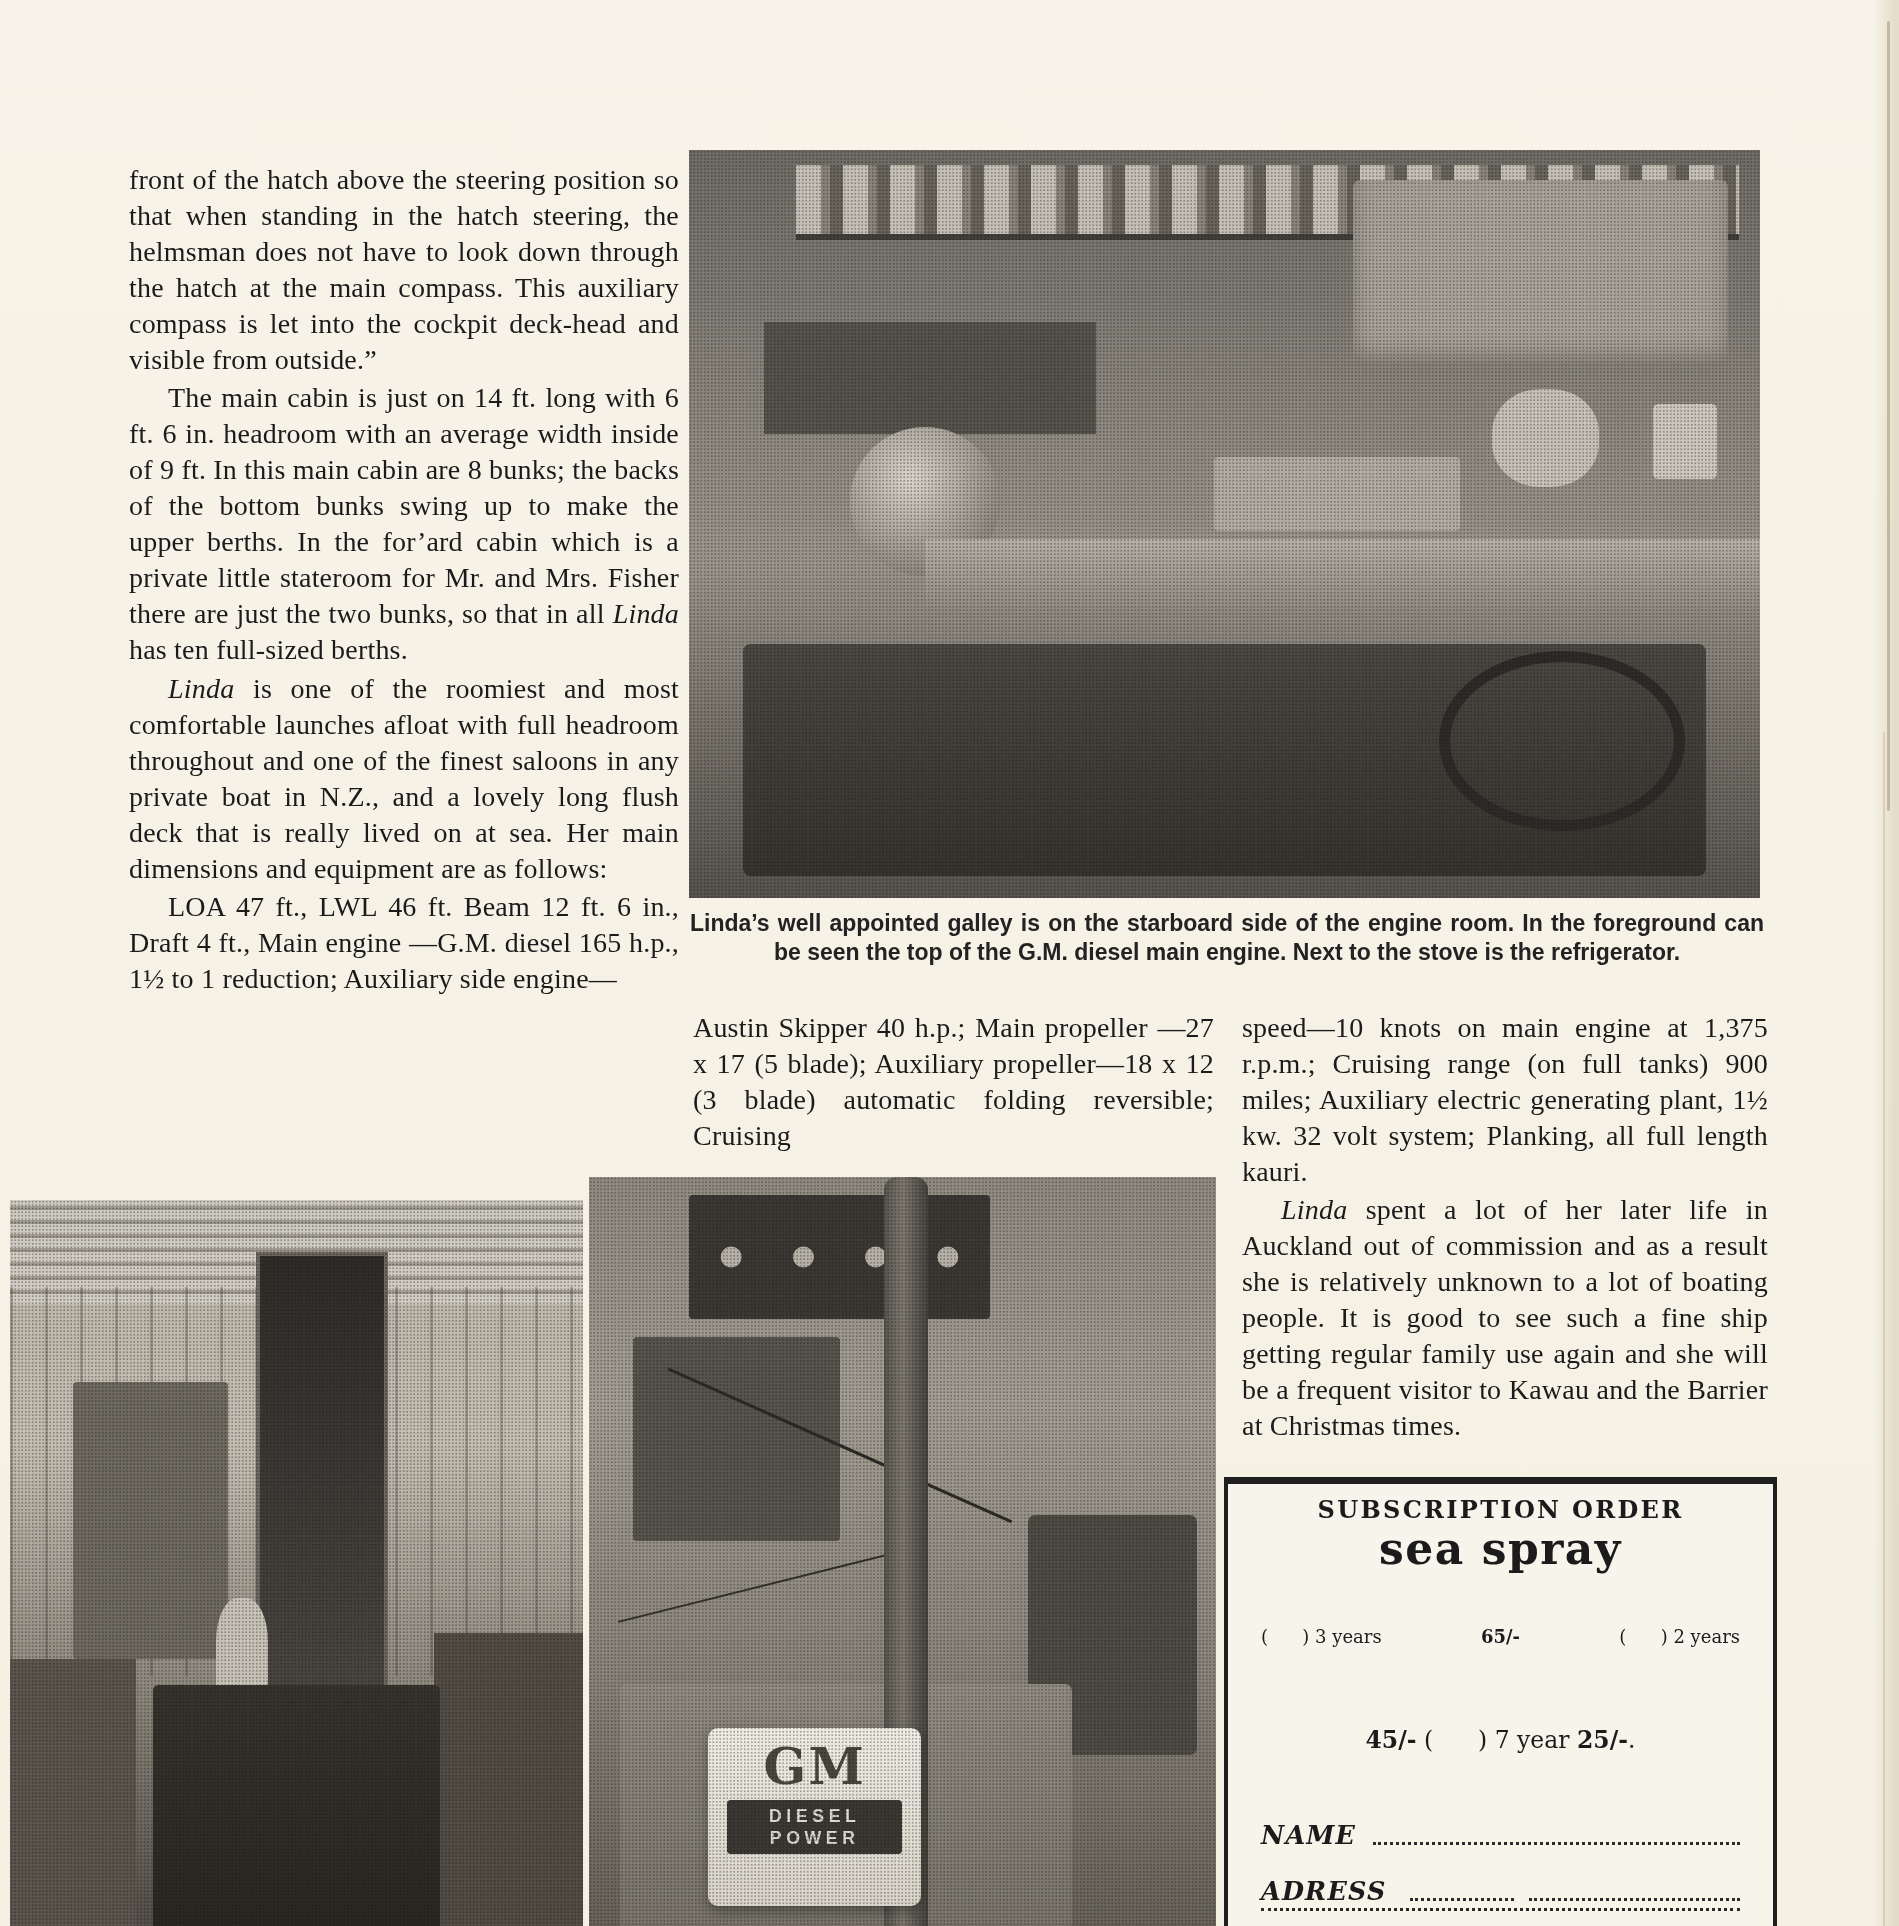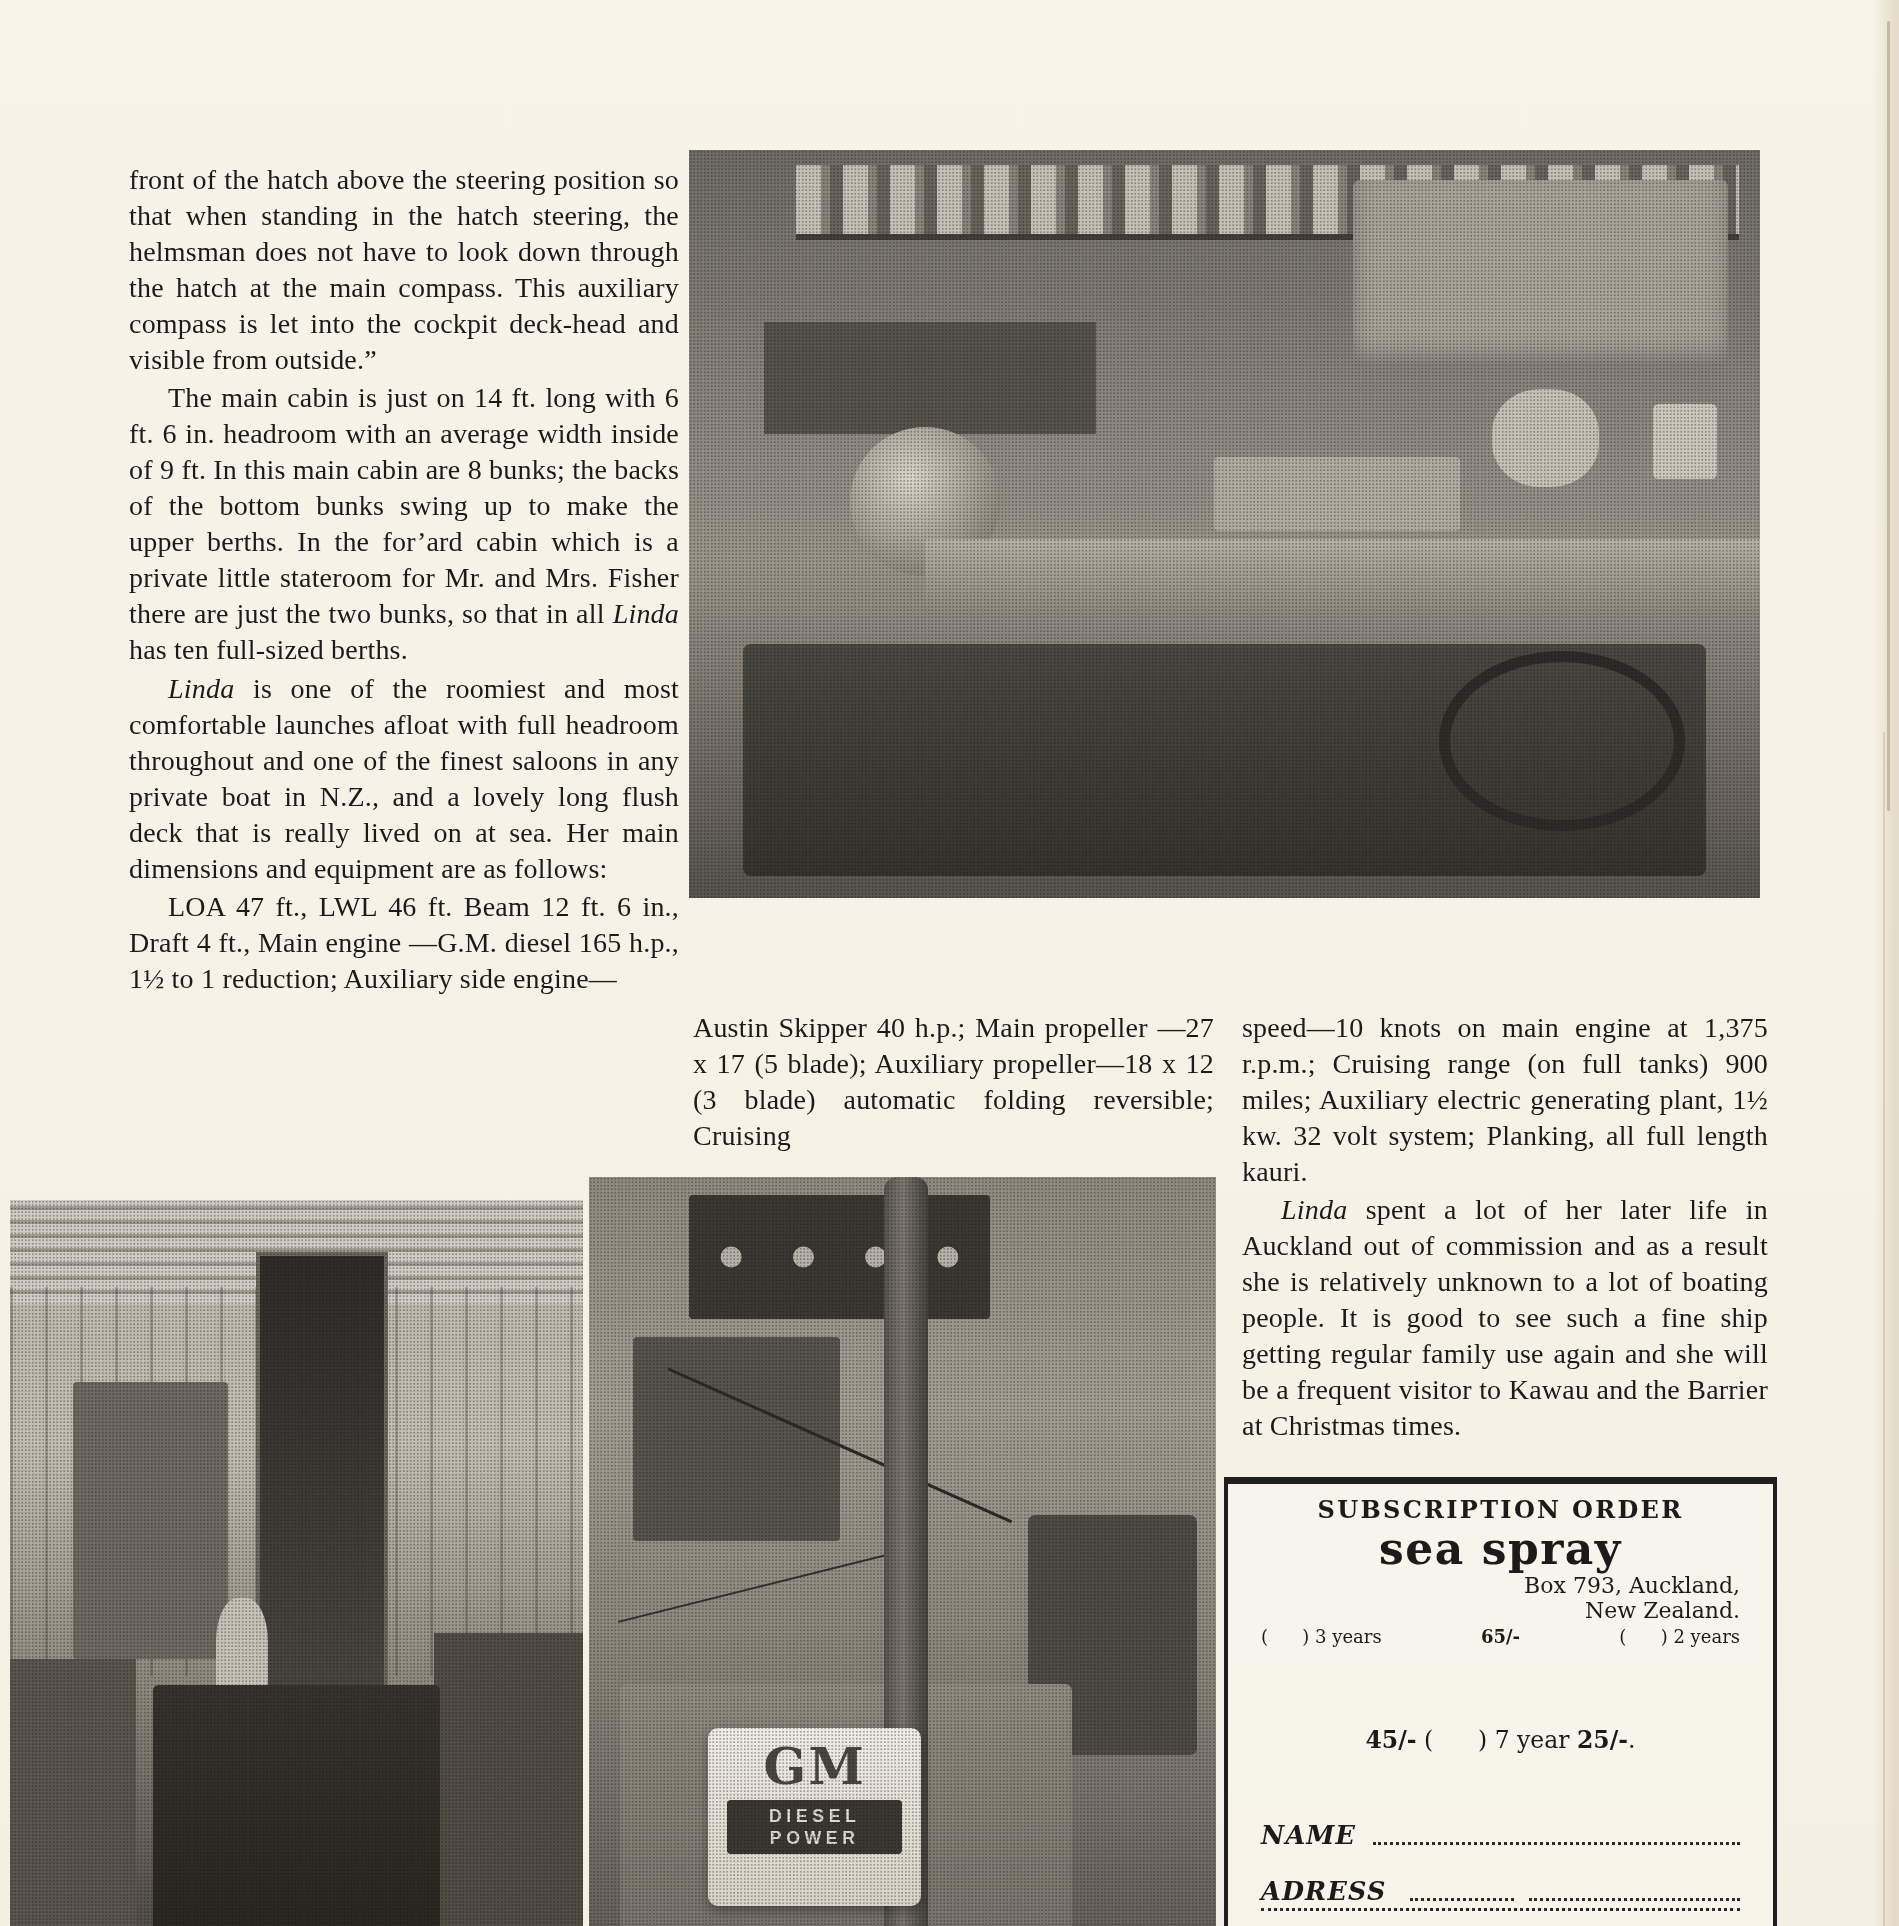--- a/index.html
+++ b/index.html
@@ -126,20 +126,21 @@
     <div class="pt-stoveback"></div>
     <div class="pt-kettle"></div>
     <div class="pt-sink"></div>
     <div class="pt-bench"></div>
     <div class="pt-teapot"></div>
     <div class="pt-mug"></div>
     <div class="pt-engine"></div>
     <div class="pt-coil"></div>
   </div>
 
+  <div class="caption caption-top">Linda’s well appointed galley is on the starboard side of the engine room. In the foreground can be seen the top of the G.M. diesel main engine. Next to the stove is the refrigerator.</div>
 
   <div class="col col1">
     <p>front of the hatch above the steering position so that when standing in the hatch steering, the helmsman does not have to look down through the hatch at the main compass. This auxiliary compass is let into the cockpit deck-head and visible from outside.”</p>
     <p class="ind"><span>The main cabin is just on 14 ft. long with 6 ft. 6 in. headroom with an average width inside of 9 ft. In this main cabin are 8 bunks; the backs of the bottom bunks swing up to make the upper berths. In the for’ard cabin which is a private little stateroom for Mr. and Mrs. Fisher there are just the two bunks, so that in all </span><span class="seg-i">Linda</span><span> has ten full-sized berths.</span></p>
     <p class="ind"><span class="seg-i">Linda</span><span> is one of the roomiest and most comfortable launches afloat with full headroom throughout and one of the finest saloons in any private boat in N.Z., and a lovely long flush deck that is really lived on at sea. Her main dimensions and equipment are as follows:</span></p>
     <p class="ind">LOA 47 ft., LWL 46 ft. Beam 12 ft. 6 in., Draft 4 ft., Main engine —G.M. diesel 165 h.p., 1½ to 1 reduction; Auxiliary side engine—</p>
   </div>
 
   <div class="col col2">
     <p>Austin Skipper 40 h.p.; Main propeller —27 x 17 (5 blade); Auxiliary propeller—18 x 12 (3 blade) automatic folding reversible; Cruising</p>
@@ -176,24 +177,20 @@
       <div class="gm-strip">
         <div>DIESEL</div>
         <div>POWER</div>
       </div>
     </div>
   </div>
 
   <div class="sub-box">
     <div class="sub-title">SUBSCRIPTION ORDER</div>
     <div class="sub-brand">sea spray</div>
-    <div class="sub-address">
-      <div>Box 793, Auckland,</div>
-      <div>New Zealand.</div>
-    </div>
     <div class="sub-price1"><span>(      ) 3 years </span><span class="seg-b">65/-</span><span> (      ) 2 years</span></div>
     <div class="sub-price2"><span class="seg-b">45/-</span><span> (      ) 7 year </span><span class="seg-b">25/-</span><span>.</span></div>
     <div class="sub-row sub-name">
       <span class="sub-label">NAME</span>
       <span class="dots grow"></span>
     </div>
     <div class="sub-row sub-adr">
       <span class="sub-label">ADRESS</span>
       <span class="dots short"></span>
       <span class="dots gap"></span>

